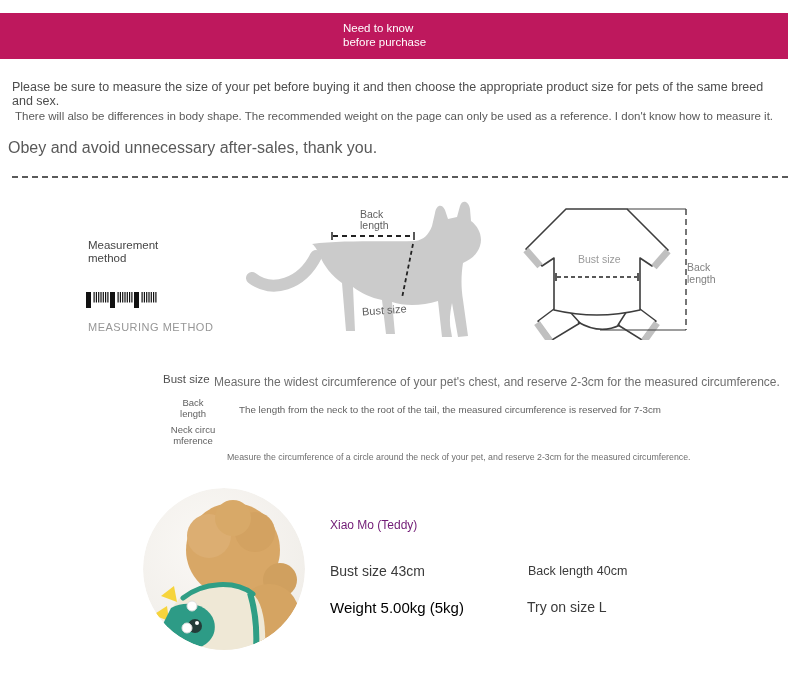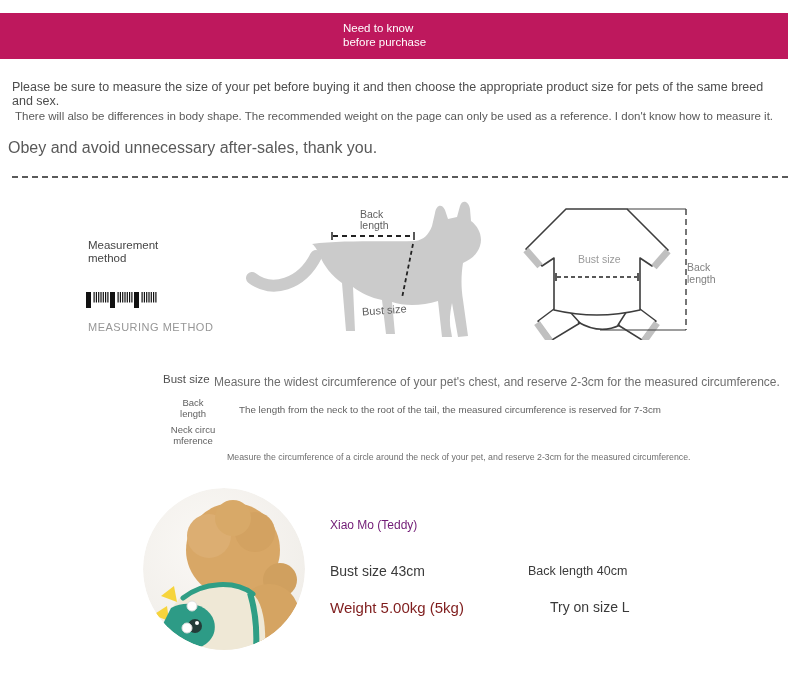--- a/index.html
+++ b/index.html
@@ -39,22 +39,22 @@
   .t-label2{left:168px;top:397px;width:50px;text-align:center;font-size:9.5px;line-height:11px;color:#5f5f5f;}
   .t-desc2{left:239px;top:404px;font-size:9.8px;color:#5f5f5f;}
   .t-label3{left:160px;top:424px;width:66px;text-align:center;font-size:9.5px;line-height:11px;color:#5f5f5f;}
   .t-desc3{left:227px;top:452px;font-size:8.8px;color:#6e6e6e;}
 
   
   .photo{left:143px;top:488px;width:162px;height:162px;border-radius:50%;overflow:hidden;}
   .m-name{left:330px;top:518px;font-size:12px;color:#701a75;}
   .m-bust{left:330px;top:563px;font-size:14px;color:#3a3a3a;}
   .m-back{left:528px;top:564px;font-size:12.5px;color:#3a3a3a;}
-  .m-weight{left:330px;top:599px;font-size:15px;color:#7f1d1d;text-align:center;}
-  .m-tryon{left:527px;top:599px;font-size:14px;color:#3a3a3a;margin-left:23px;}
+  .m-weight{left:330px;top:599px;font-size:15px;color:#000000;text-align:center;}
+  .m-tryon{left:527px;top:599px;font-size:14px;color:#3a3a3a;}
 </style>
 </head>
 <body>
 
 <div class="abs banner">
   <div class="abs banner-text pre">Need to know
 before purchase</div>
 </div>
 
 <div class="abs p1">Please be sure to measure the size of your pet before buying it and then choose the appropriate product size for pets of the same breed and sex.</div>

